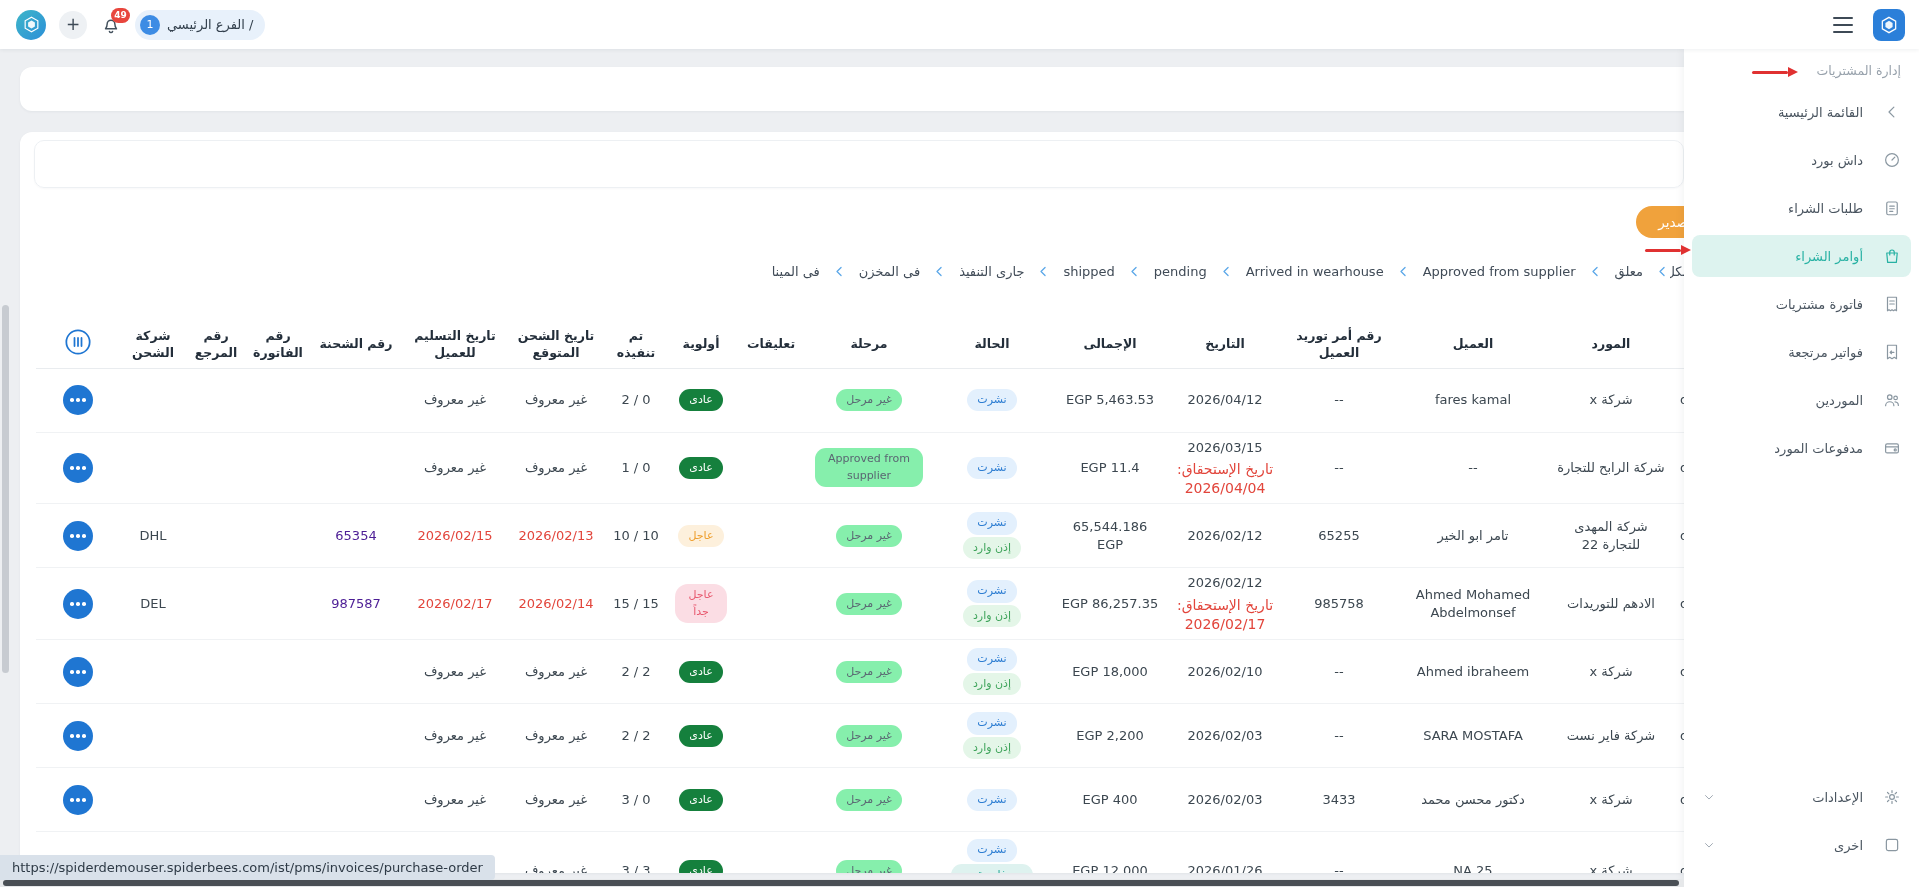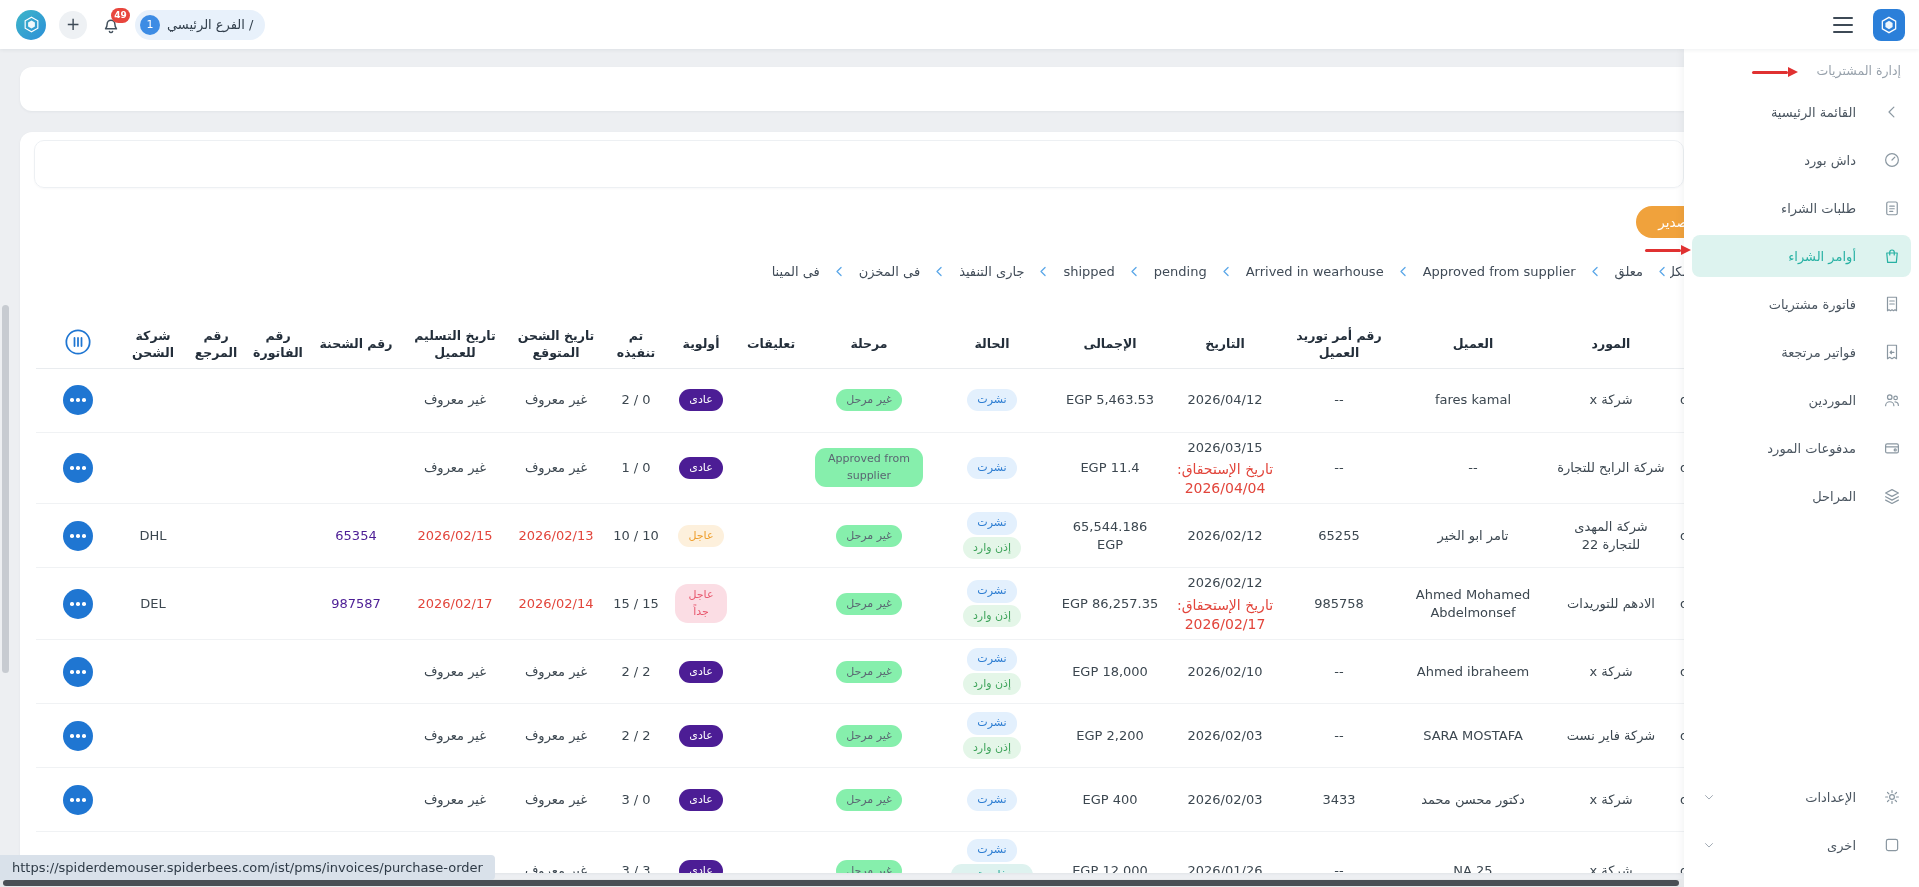--- a/index.html
+++ b/index.html
@@ -32,21 +32,21 @@
   .hamburger span{width:20px;height:2px;background:#3e4a56;margin:2.5px 0;border-radius:1px}
   .brand-sq{width:32px;height:32px;border-radius:8px;background:#2b7fd9;display:grid;place-items:center}
   .brand-sq svg{width:20px;height:20px}
   
   .sidebar{position:absolute;top:49px;right:0;width:235px;height:838px;background:#fff;
     box-shadow:-2px 0 8px rgba(20,40,60,.05);z-index:20;display:flex;flex-direction:column;box-sizing:border-box;padding-top:12px}
   .sb-title{font-size:12.5px;color:#98a2ac;text-align:right;padding:2px 18px 10px;white-space:nowrap}
   .sb-menu{display:flex;flex-direction:column}
   .sb-spacer{flex:1}
   .sb-bottom{padding-bottom:18px}
-  .side-item{display:flex;align-items:center;gap:27px;height:42px;margin:3px 8px;padding:0 10px;
+  .side-item{display:flex;align-items:center;gap:20px;height:42px;margin:3px 8px;padding:0 10px;
     border-radius:8px;cursor:pointer;color:#4a5560;font-size:13px;white-space:nowrap}
   .side-item .icon{color:#8a97a1;flex:0 0 auto;display:grid;place-items:center}
   .side-item .icon svg{width:18px;height:18px;fill:none;stroke:currentColor;stroke-width:1.6;
     stroke-linecap:round;stroke-linejoin:round;display:block}
   .side-item .chev{margin-inline-start:auto;color:#9aa4ad}
   .side-item .chev svg{width:14px;height:14px}
   .side-item.active{background:#ddf3ef;color:#27b1a3}
   .side-item.active .icon{color:#27b1a3}
   .side-item.danger{color:#e5534b}
   .side-item.danger .icon{color:#e5534b}
@@ -72,21 +72,21 @@
   tbody td{font-size:13px;color:#3c4750;text-align:center;vertical-align:middle;padding:6px 5px;
     border-bottom:1px solid #f0f2f4;height:64px;box-sizing:border-box;line-height:1.4;word-wrap:break-word}
   .t-red{color:#e2453b}
   .t-orange{color:#4c1d95}
   .due{color:#e2453b;font-size:14px;margin-top:3px;line-height:1.35}
   .badge{display:inline-block;padding:3px 10px;border-radius:11px;font-size:11px;line-height:1.5;margin:1px 2px;vertical-align:middle}
   .b-published{background:#e3f0fd;color:#2d7dd2}
   .b-received{background:#e4f6e8;color:#3fa45b}
   .b-invoice{background:#def2ef;color:#2bab9b;max-width:62px}
   .b-stage{background:#86efac;color:#5a6672}
-  .b-normal{background:#4c1d95;color:#fff}
+  .b-normal{background:#15803d;color:#fff}
   .b-urgent{background:#fdf0dc;color:#ee9d2b}
   .b-very_urgent{background:#fbdde4;color:#e8586e;max-width:38px;border-radius:13px}
   .act-btn{width:30px;height:30px;border-radius:50%;background:#1f76d2;border:none;cursor:pointer;
     display:inline-flex;align-items:center;justify-content:center;gap:2.5px}
   .act-btn .dot{width:3.5px;height:3.5px;border-radius:50%;background:#fff}
   .col-icon{display:inline-grid;place-items:center;cursor:pointer}
   .col-icon svg{width:28px;height:28px;fill:none;stroke:#1f76d2;stroke-width:1.5;stroke-linecap:round;stroke-linejoin:round}
   
   .hscroll{position:absolute;left:0;right:0;bottom:0;height:8px;background:#e6e8ea;z-index:25}
   .hthumb{position:absolute;left:3px;top:1px;bottom:1px;width:calc(100% - 8px);background:#4a4f55;border-radius:3px}
@@ -211,30 +211,20 @@
       <div class="side-item">
         <span class="icon">
           <svg viewBox="0 0 24 24">
             <rect x="3.5" y="6.5" width="17" height="12" rx="2"></rect>
             <path d="M3.5 10.5h17"></path>
             <circle cx="16.3" cy="14.6" r="1.4"></circle>
           </svg>
         </span>
         <span class="lbl">مدفوعات المورد</span>
       </div>
-      <div class="side-item">
-        <span class="icon">
-          <svg viewBox="0 0 24 24">
-            <path d="M12 3.5l8.5 4.5L12 12.5 3.5 8 12 3.5z"></path>
-            <path d="M3.5 13l8.5 4.5L20.5 13"></path>
-            <path d="M3.5 17.5L12 22l8.5-4.5"></path>
-          </svg>
-        </span>
-        <span class="lbl">المراحل</span>
-      </div>
     </nav>
   <div class="sb-spacer"></div>
   <nav class="sb-menu sb-bottom">
       <div class="side-item">
         <span class="icon">
           <svg viewBox="0 0 24 24">
             <circle cx="12" cy="12" r="3.2"></circle>
             <path d="M12 3.5v2.6M12 17.9v2.6M3.5 12h2.6M17.9 12h2.6M6 6l1.9 1.9M16.1 16.1L18 18M18 6l-1.9 1.9M7.9 16.1L6 18"></path>
           </svg>
         </span>

